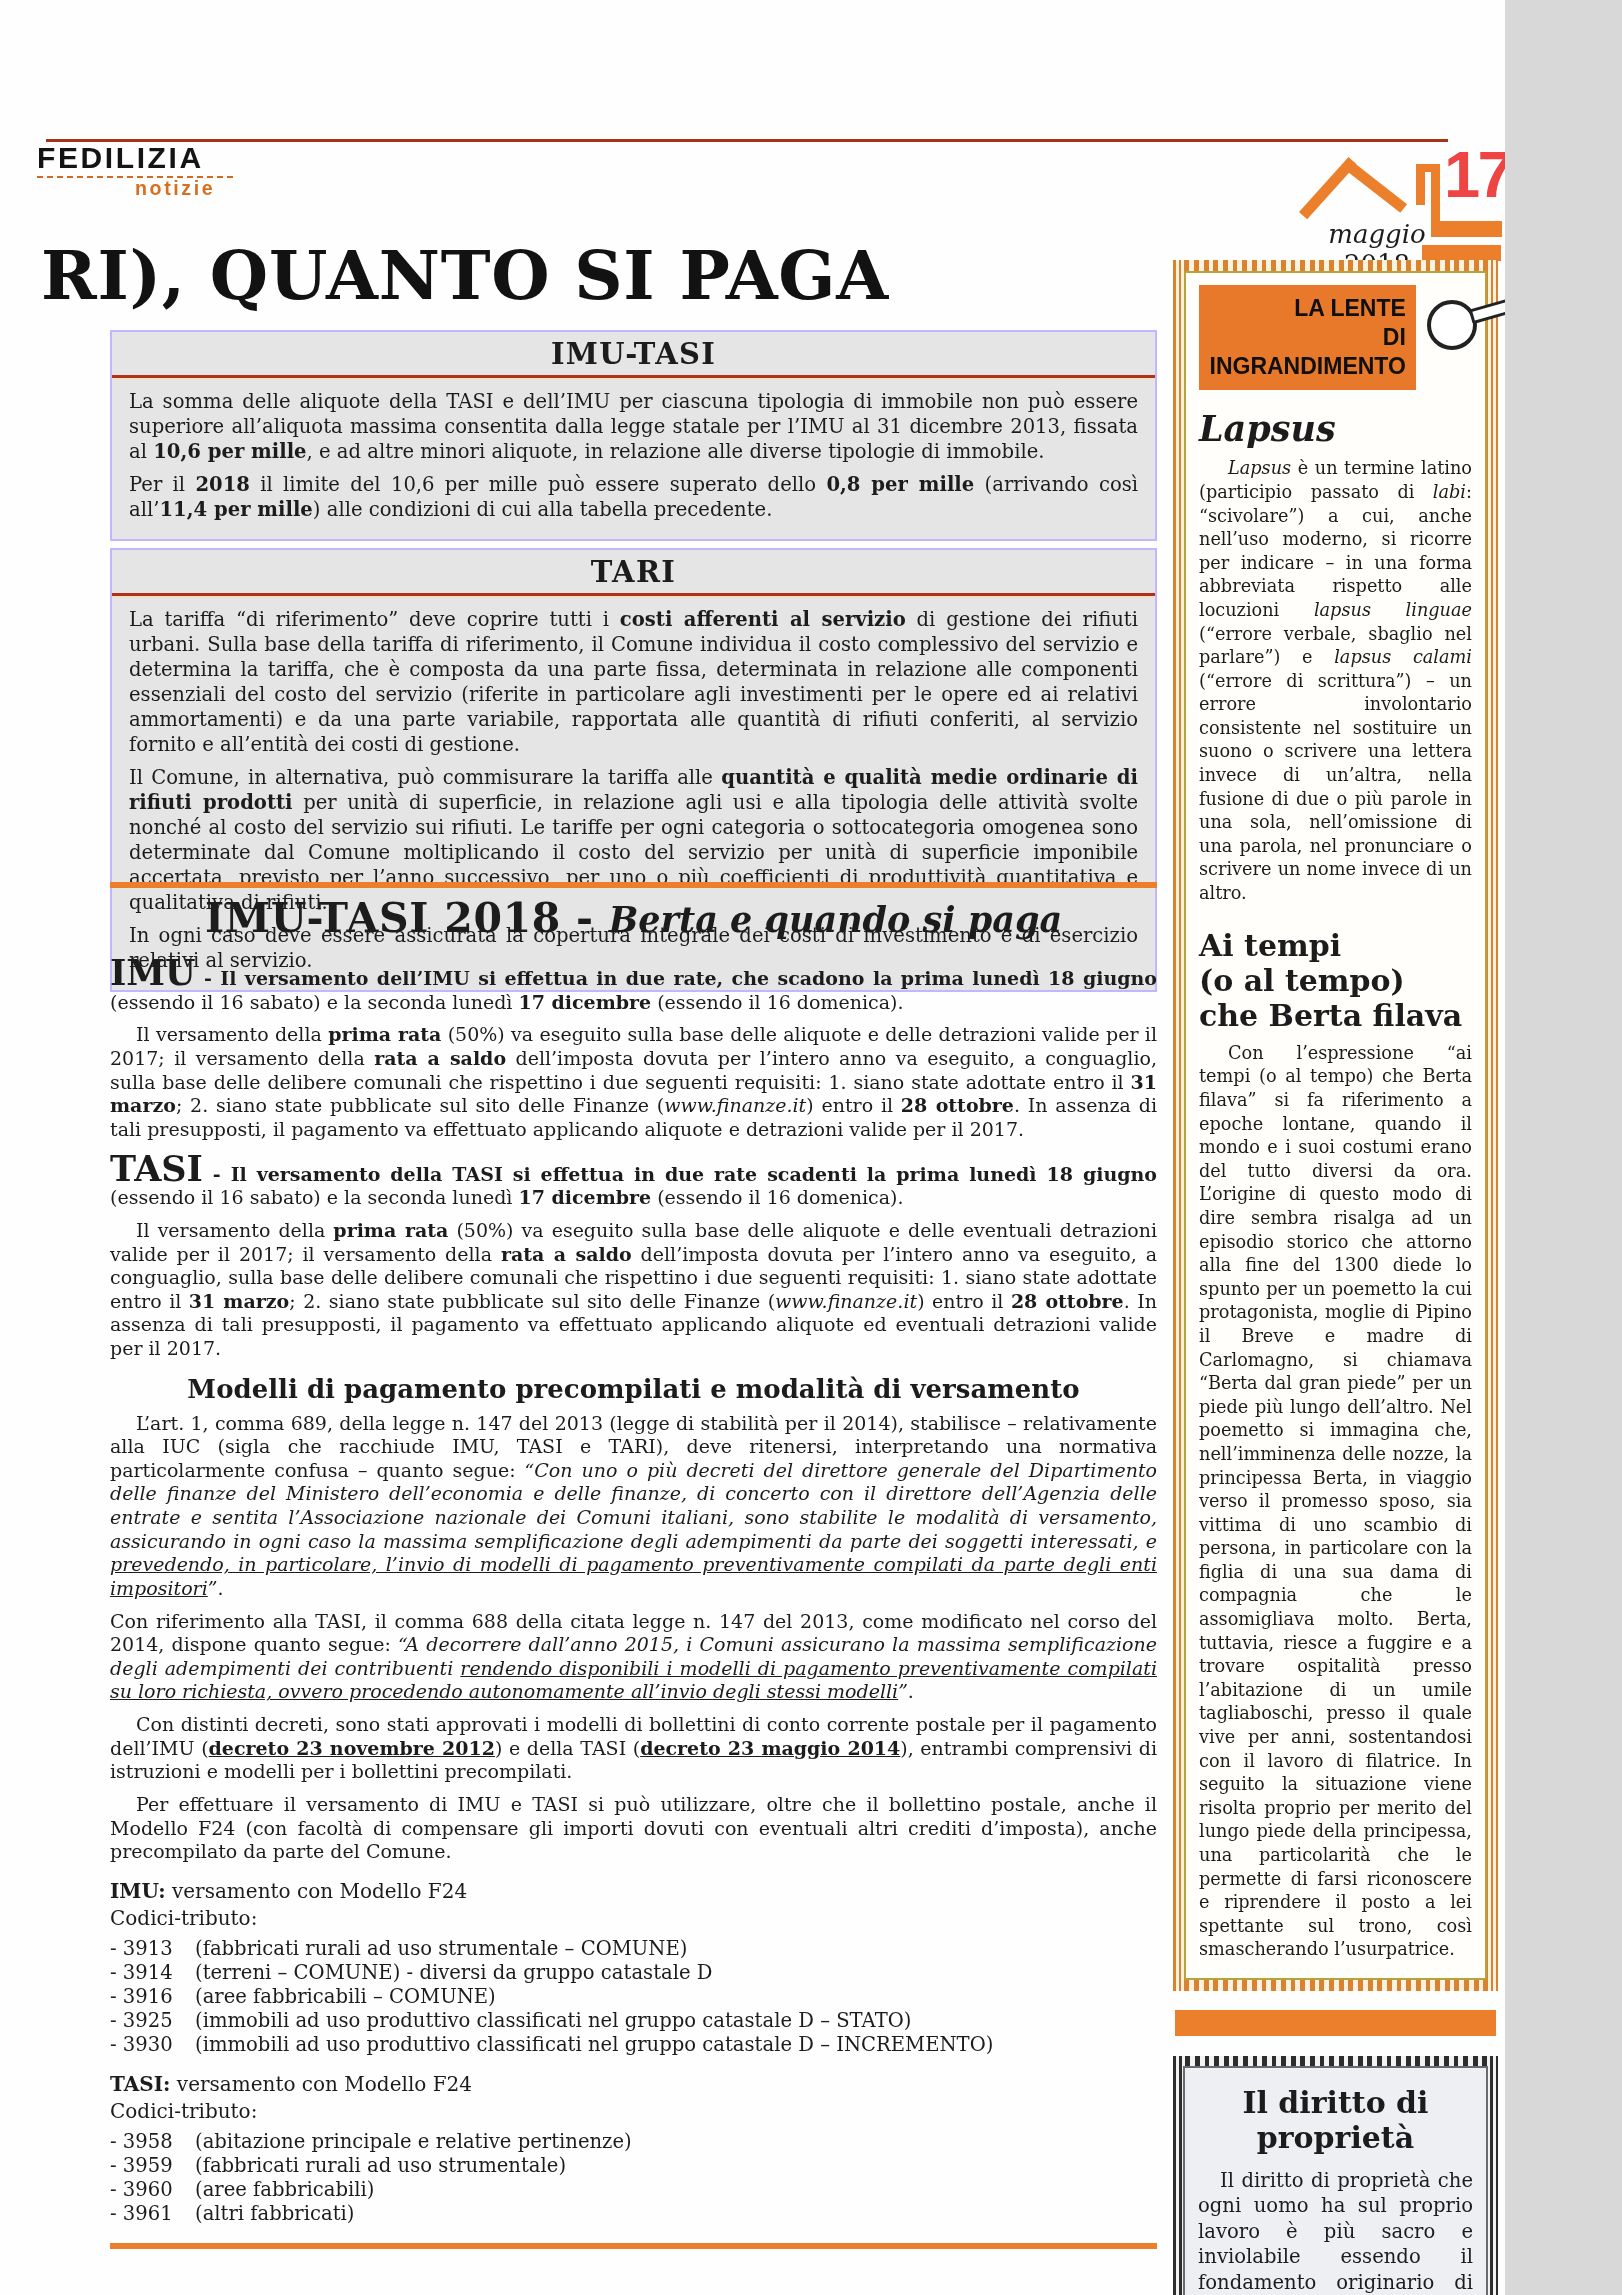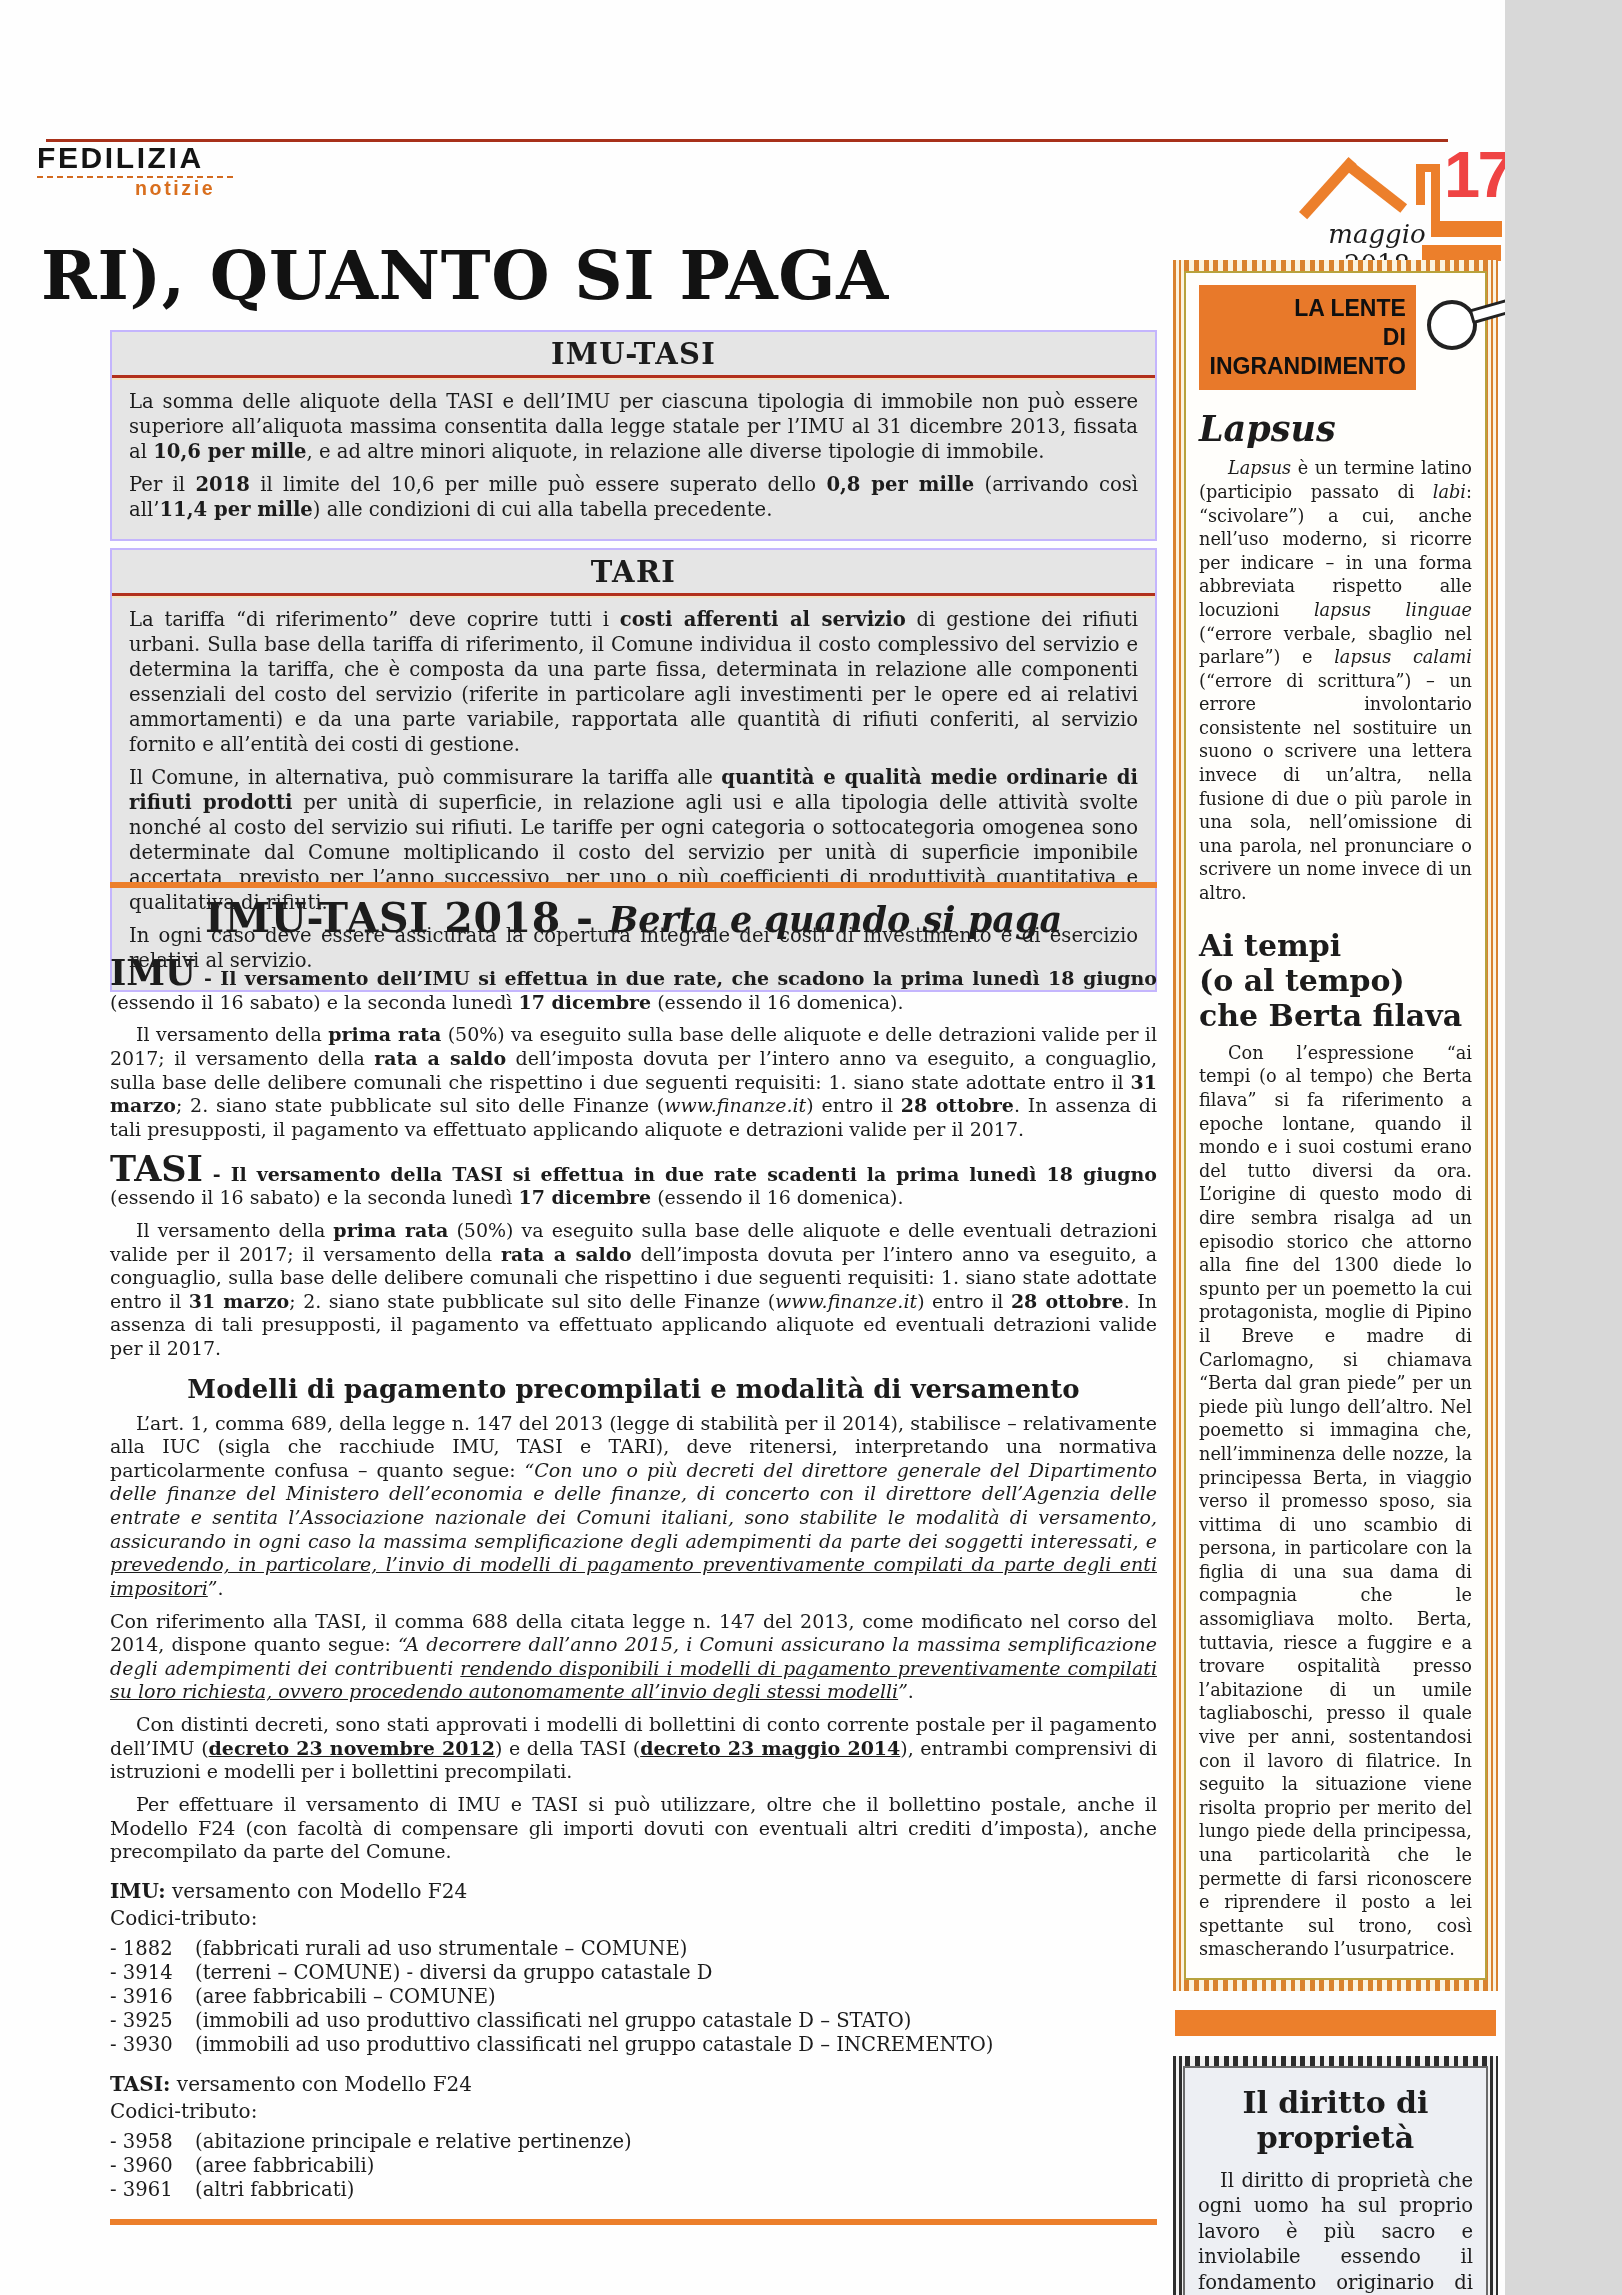--- a/index.html
+++ b/index.html
@@ -163,21 +163,21 @@
     <p><span>Con riferimento alla TASI, il comma 688 della citata legge n. 147 del 2013, come modificato nel corso del 2014, dispone quanto segue: </span><span class="i">“A decorrere dall’anno 2015, i Comuni assicurano la massima semplificazione degli adempimenti dei contribuenti </span><span class="iu">rendendo disponibili i modelli di pagamento preventivamente compilati su loro richiesta, ovvero procedendo autonomamente all’invio degli stessi modelli</span><span class="i">”</span><span>.</span></p>
 
     <p class="ind"><span>Con distinti decreti, sono stati approvati i modelli di bollettini di conto corrente postale per il pagamento dell’IMU (</span><span class="bu">decreto 23 novembre 2012</span><span>) e della TASI (</span><span class="bu">decreto 23 maggio 2014</span><span>), entrambi comprensivi di istruzioni e modelli per i bollettini precompilati.</span></p>
 
     <p class="ind">Per effettuare il versamento di IMU e TASI si può utilizzare, oltre che il bollettino postale, anche il Modello F24 (con facoltà di compensare gli importi dovuti con eventuali altri crediti d’imposta), anche precompilato da parte del Comune.</p>
 
     <div class="f24line"><span class="b">IMU:</span><span> versamento con Modello F24</span></div>
     <div class="codici">Codici-tributo:</div>
 
     <div class="code-row">
-        <span class="code-num">1882</span>
+        <span class="code-num">3913</span>
         <span class="code-desc">(fabbricati rurali ad uso strumentale – COMUNE)</span>
       </div>
     <div class="code-row">
         <span class="code-num">3914</span>
         <span class="code-desc">(terreni – COMUNE) - diversi da gruppo catastale D</span>
       </div>
     <div class="code-row">
         <span class="code-num">3916</span>
         <span class="code-desc">(aree fabbricabili – COMUNE)</span>
       </div>
@@ -189,20 +189,24 @@
         <span class="code-num">3930</span>
         <span class="code-desc">(immobili ad uso produttivo classificati nel gruppo catastale D – INCREMENTO)</span>
       </div>
 
     <div class="f24line"><span class="b">TASI:</span><span> versamento con Modello F24</span></div>
     <div class="codici">Codici-tributo:</div>
 
     <div class="code-row">
         <span class="code-num">3958</span>
         <span class="code-desc">(abitazione principale e relative pertinenze)</span>
+      </div>
+    <div class="code-row">
+        <span class="code-num">3959</span>
+        <span class="code-desc">(fabbricati rurali ad uso strumentale)</span>
       </div>
     <div class="code-row">
         <span class="code-num">3960</span>
         <span class="code-desc">(aree fabbricabili)</span>
       </div>
     <div class="code-row">
         <span class="code-num">3961</span>
         <span class="code-desc">(altri fabbricati)</span>
       </div>
 

